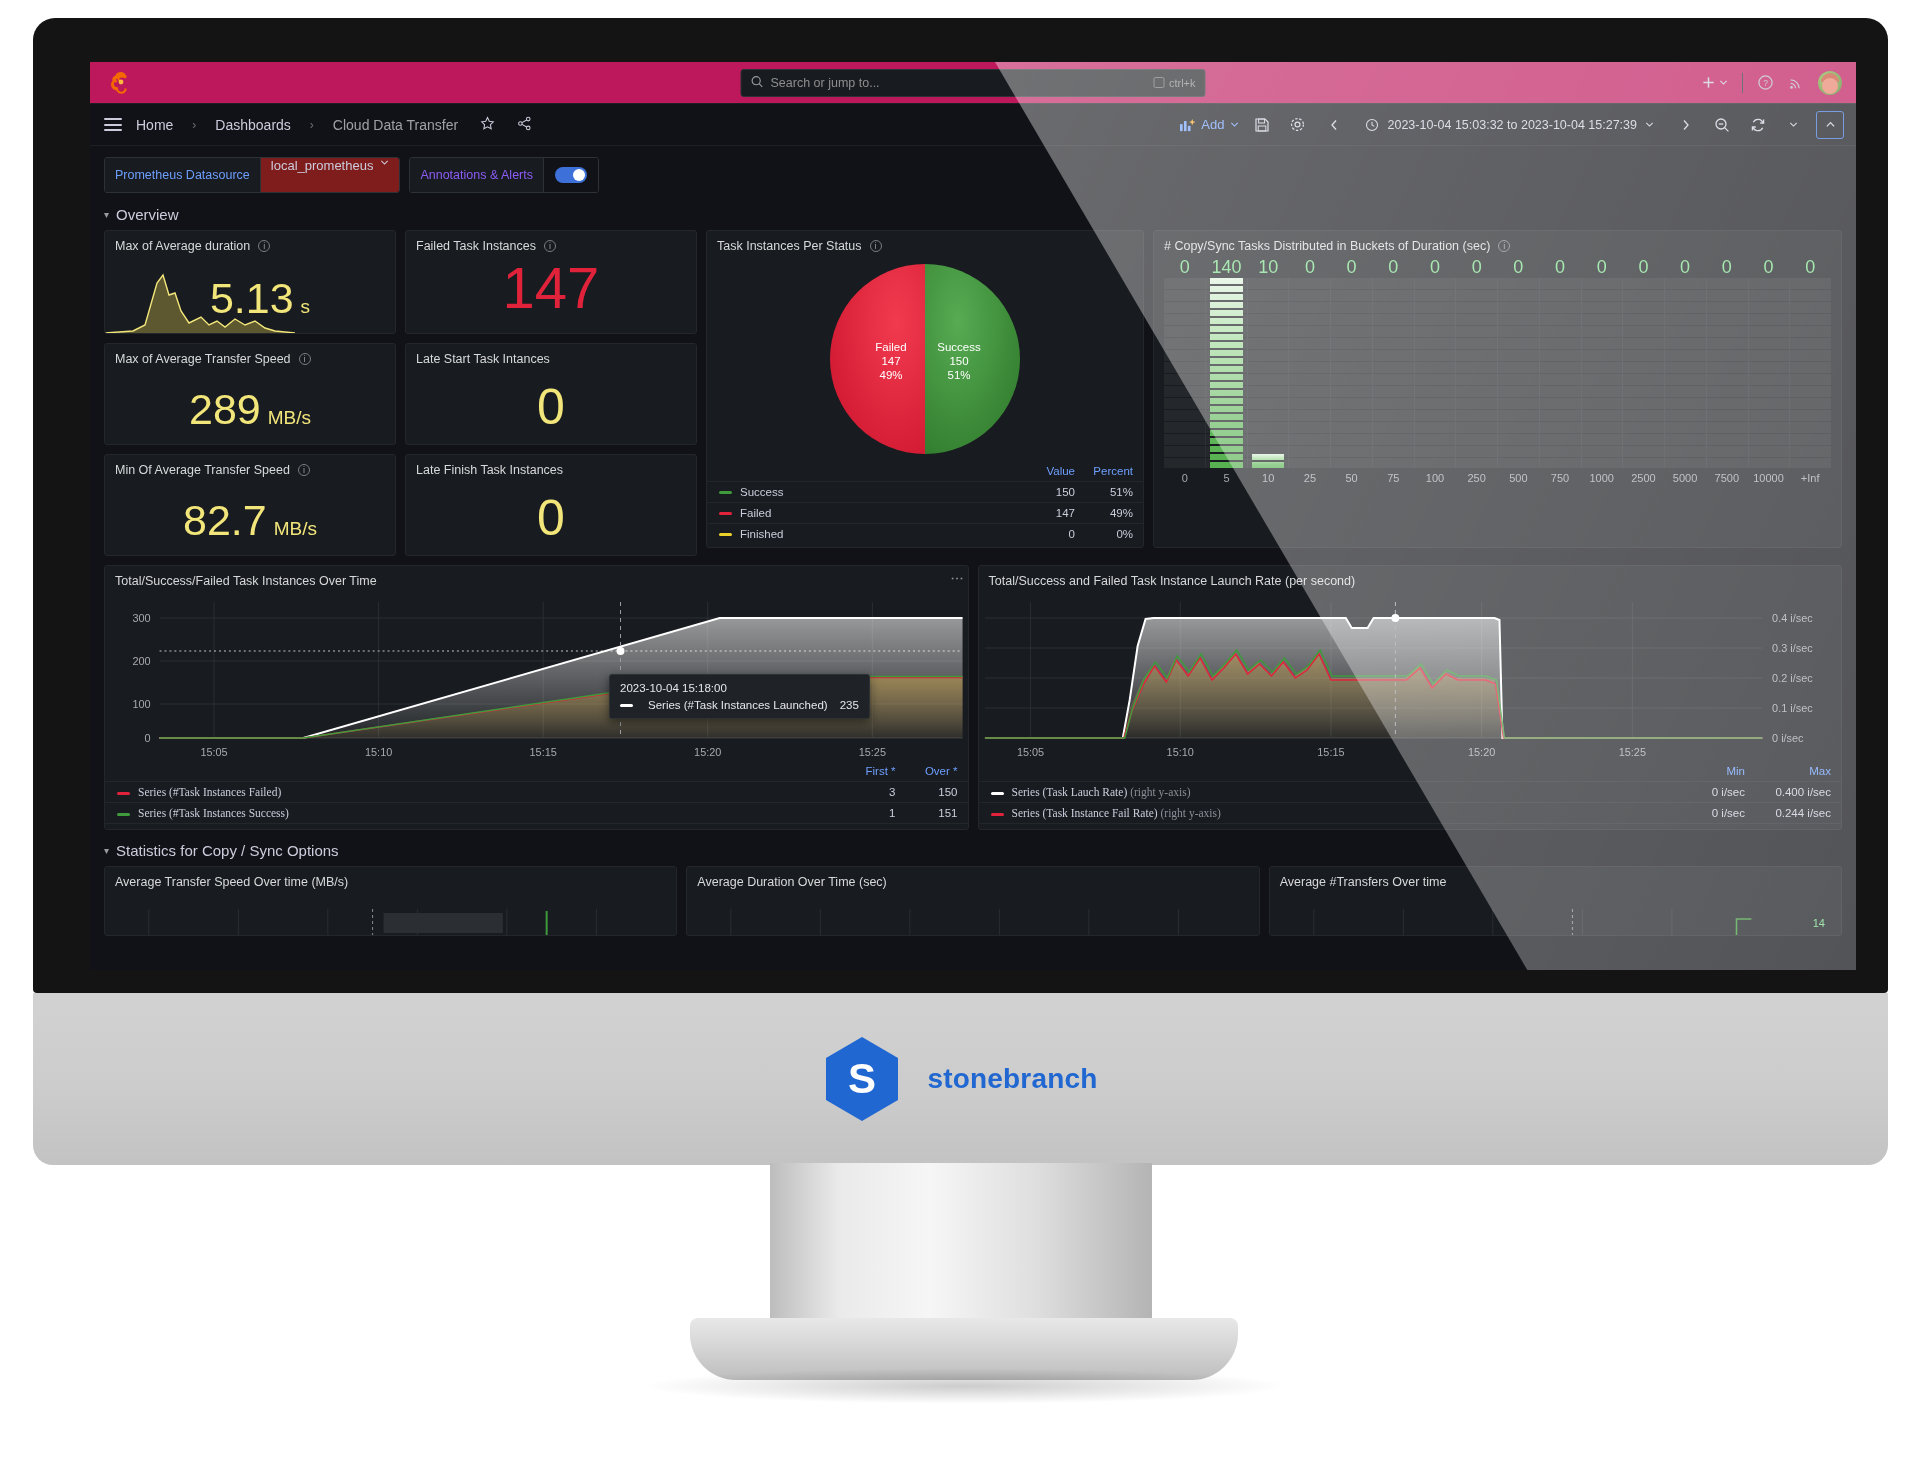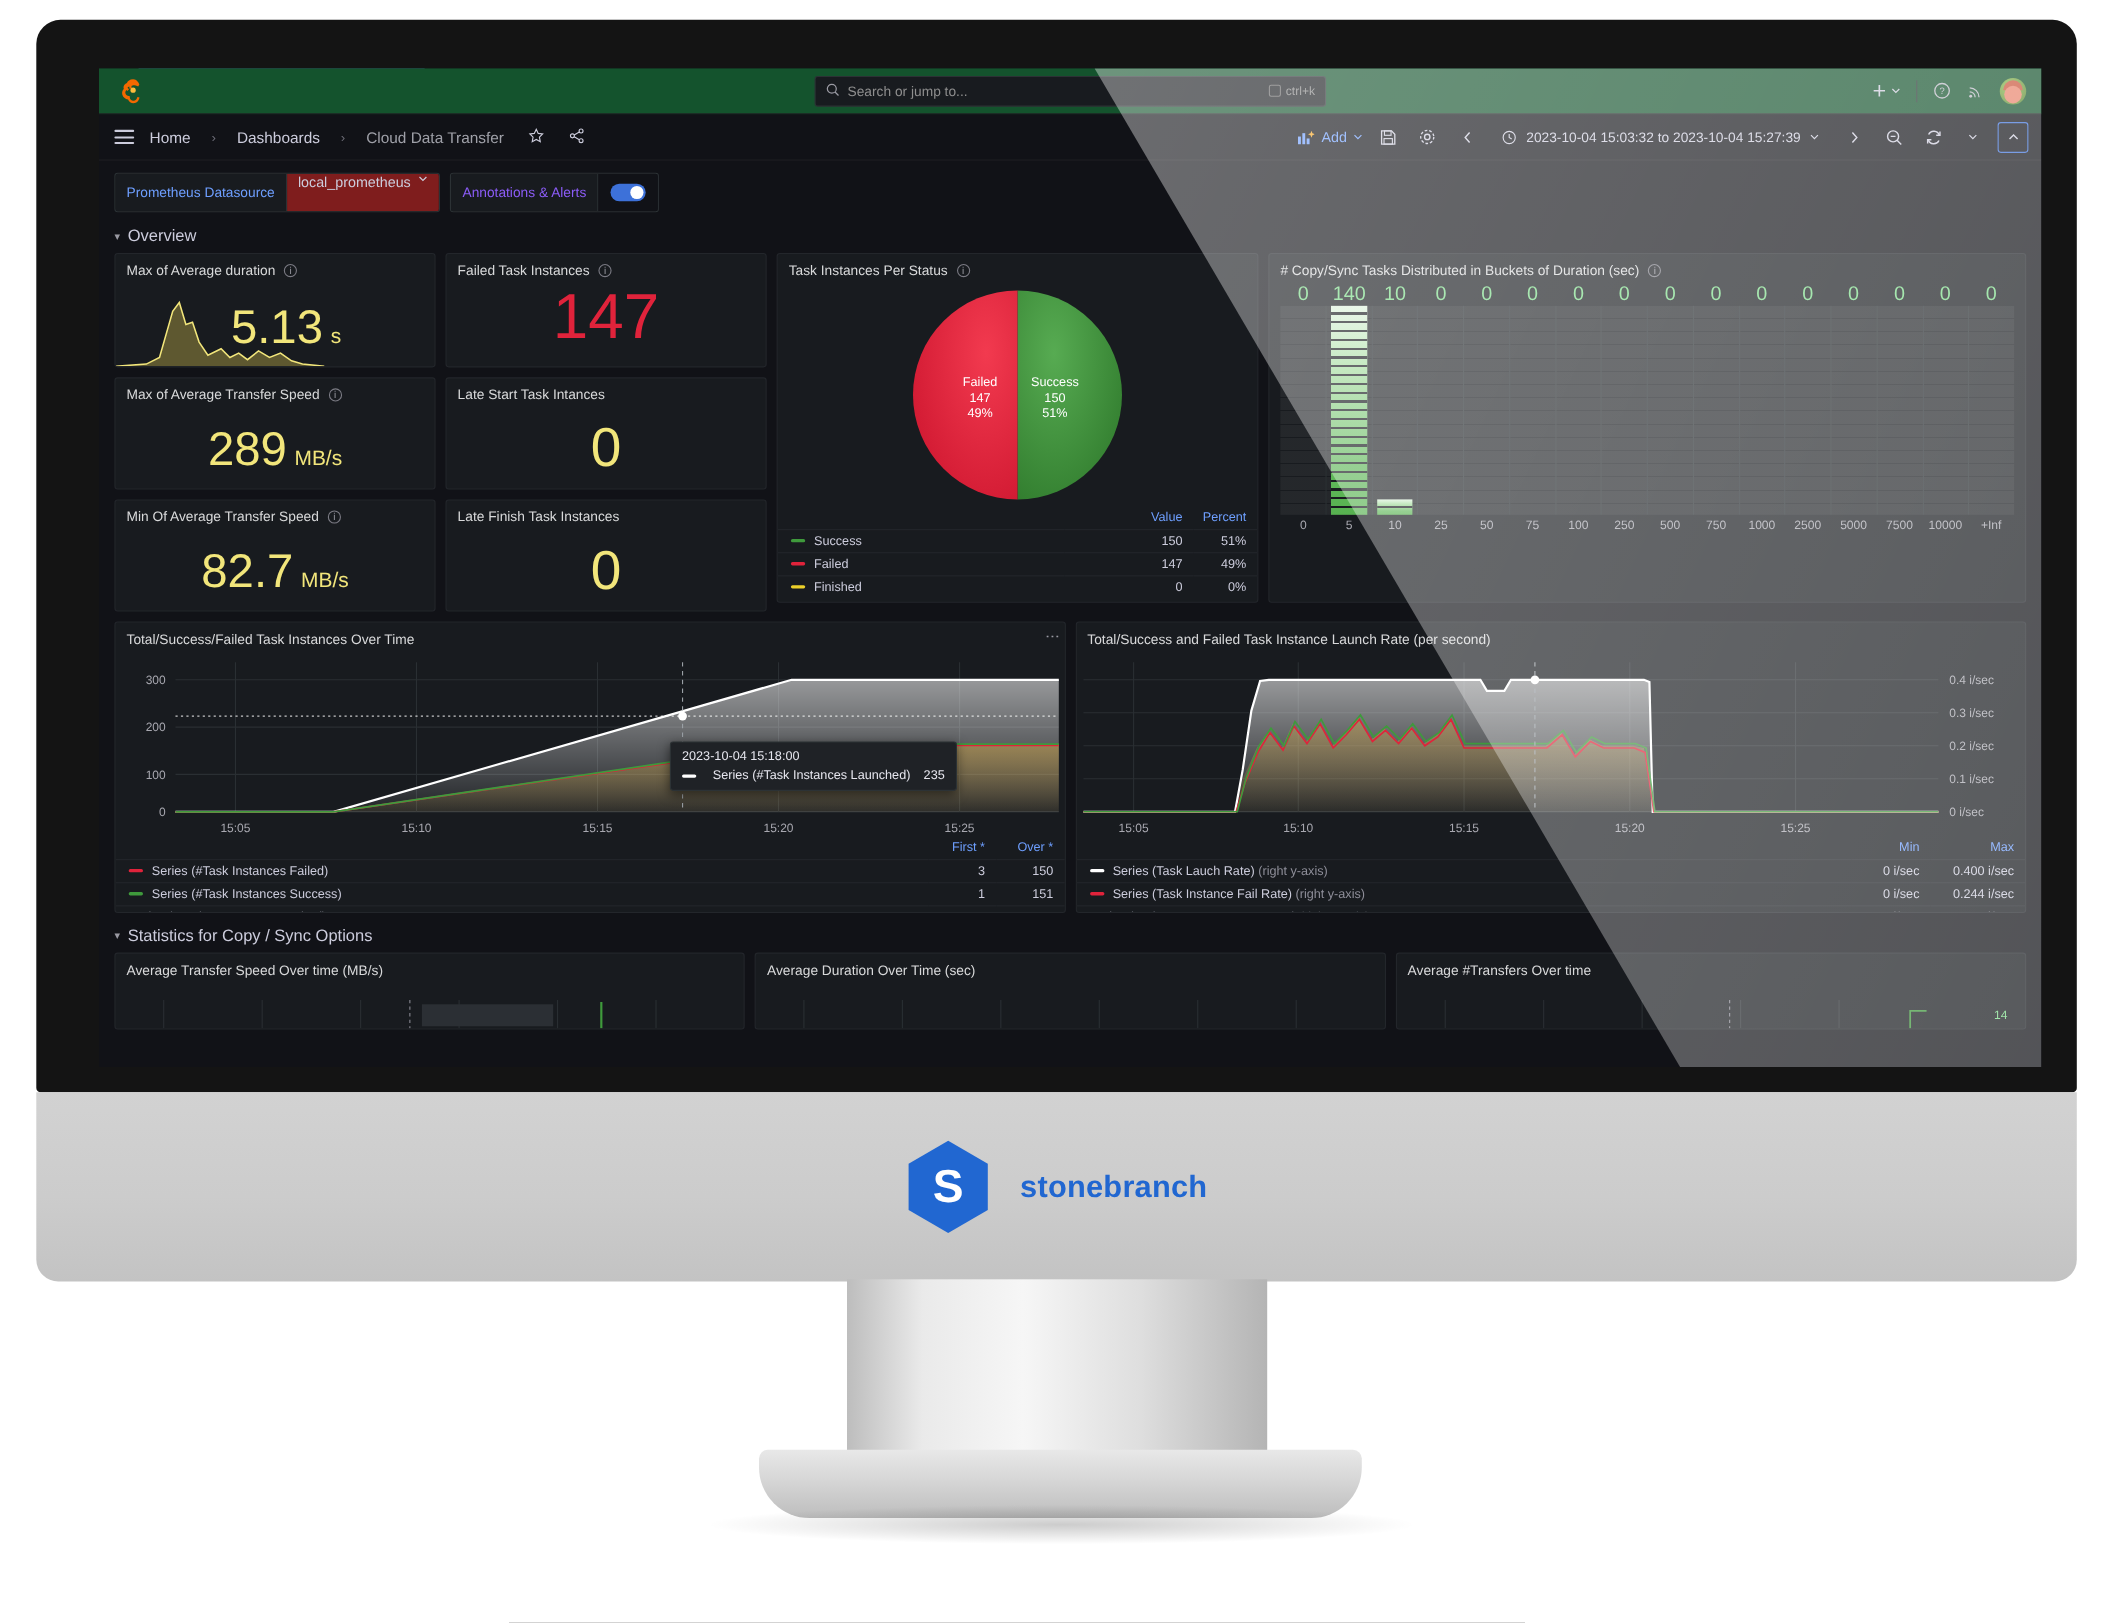--- a/index.html
+++ b/index.html
@@ -57,21 +57,21 @@
     color: #ccccdc;
     font-size: 12px;
   }
   .blue-tab {
     position:absolute; left:36px; top:0; width:260px; height:5px;
     background:#3d5a8a; border-radius: 0 0 2px 2px;
   }
 
   
   .topnav {
-    height: 42px; background: #14532d; display:flex; align-items:center;
+    height: 42px; background: #be185d; display:flex; align-items:center;
     padding: 0 14px; border-bottom: 1px solid #1f1f23; position:relative;
   }
   .graf-logo { width: 26px; height: 26px; margin-left: 4px; }
   .searchbar {
     position:absolute; left: 50%; transform: translateX(-50%);
     width: 465px; height: 28px; background:#181b1f;
     border:1px solid #2c3235; border-radius:3px;
     display:flex; align-items:center; padding: 0 9px; gap: 7px;
   }
   .searchbar .ph { color:#8e8e8e; font-size:12.5px; flex:1; }
@@ -220,21 +220,21 @@
     pointer-events:none;
   }
   .hist-axis { display:flex; padding-top:4px; }
   .hist-axis span { flex:1; text-align:center; color:#a8a8b0; font-size:11px; }
 
   
   .ts-body { position:relative; }
   .ts-legend { font-size:11.5px; color:#ccccdc; width:100%; border-collapse:collapse; }
   .ts-legend th { color:#6e9fff; font-weight:500; text-align:right; padding:2px 10px 4px 0; }
   .ts-legend td { padding:4px 10px 4px 0; border-top:1px solid #23262b; text-align:right; white-space:nowrap;}
-  .ts-legend td.nm { text-align:left; padding-left:12px; }
+  .ts-legend td.nm { text-align:left; padding-left:12px;font-family:Liberation Serif, serif; }
   .muted { color:#8e8e99; }
 
   .tooltip {
     position:absolute; background:#1f2226; border:1px solid #2c3235; border-radius:3px;
     padding:7px 10px; font-size:11.5px; color:#e6e6ee; box-shadow:0 3px 10px rgba(0,0,0,.5);
     white-space: nowrap;
   }
   .tooltip .tt-time { margin-bottom:5px; color:#e6e6ee; }
   .tooltip .tt-row { display:flex; align-items:center; gap:12px; }
   .tooltip .tt-row .s { flex:1; display:flex; align-items:center; gap:7px;}

